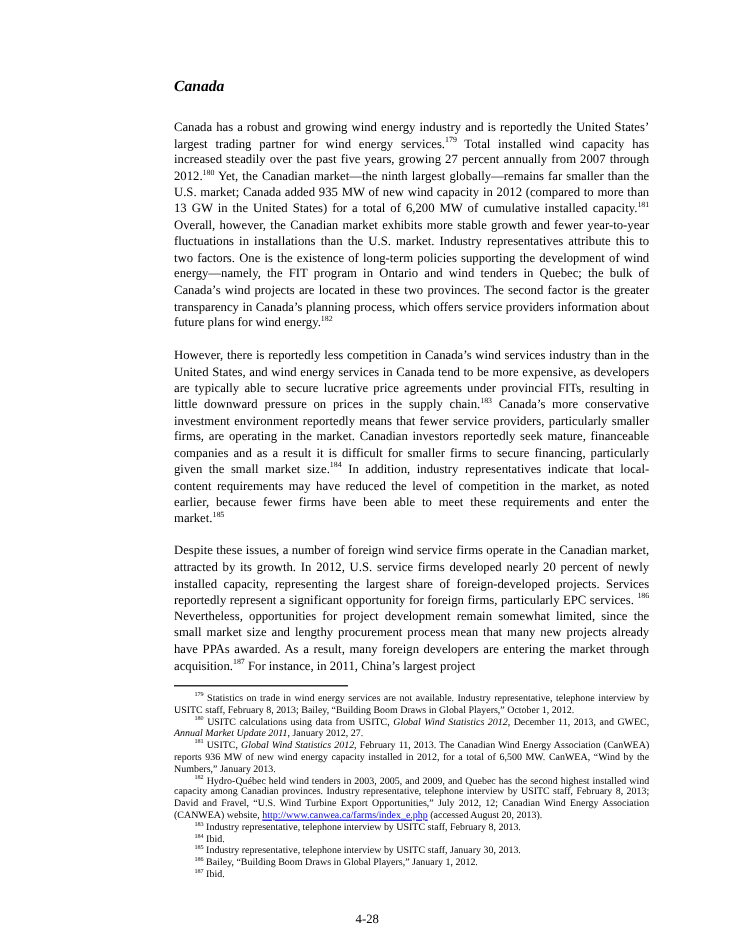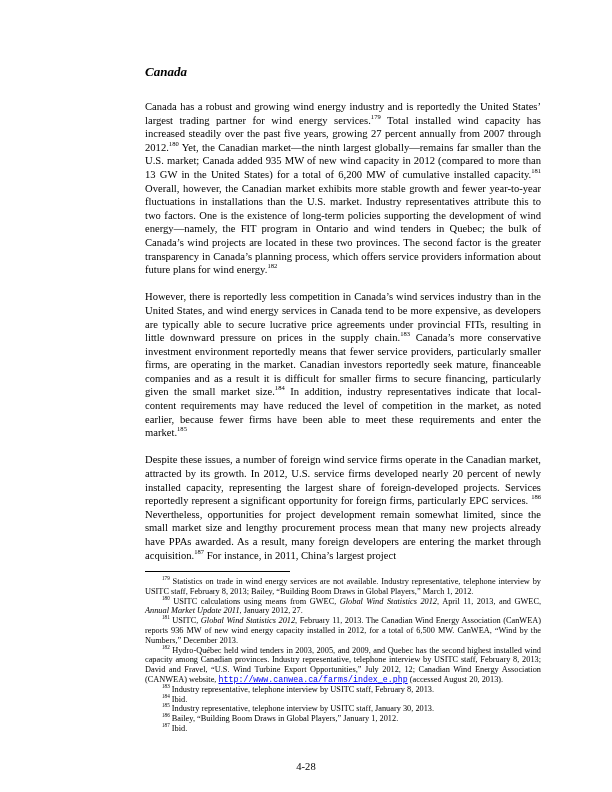--- a/index.html
+++ b/index.html
@@ -51,21 +51,20 @@
   .footnote {
     font-size: 8.3px;
     line-height: 9.8px;
     text-align: justify;
     text-indent: 17px;
     margin: 0;
   }
   .doc-link {
     text-decoration: underline;
     cursor: pointer;
-    font-family: Liberation Mono, monospace;
   }
   .page-number {
     position: absolute;
     top: 761px;
     left: 0;
     width: 612px;
     text-align: center;
     font-size: 10.6px;
   }
 </style>
@@ -78,23 +77,23 @@
     <div id="paragraphs">
         <p class="para"><span>Canada has a robust and growing wind energy industry and is reportedly the United States’ largest trading partner for wind energy services.</span><sup>179</sup><span> Total installed wind capacity has increased steadily over the past five years, growing 27 percent annually from 2007 through 2012.</span><sup>180</sup><span> Yet, the Canadian market—the ninth largest globally—remains far smaller than the U.S. market; Canada added 935 MW of new wind capacity in 2012 (compared to more than 13 GW in the United States) for a total of 6,200 MW of cumulative installed capacity.</span><sup>181</sup><span> Overall, however, the Canadian market exhibits more stable growth and fewer year-to-year fluctuations in installations than the U.S. market. Industry representatives attribute this to two factors. One is the existence of long-term policies supporting the development of wind energy—namely, the FIT program in Ontario and wind tenders in Quebec; the bulk of Canada’s wind projects are located in these two provinces. The second factor is the greater transparency in Canada’s planning process, which offers service providers information about future plans for wind energy.</span><sup>182</sup></p>
         <p class="para"><span>However, there is reportedly less competition in Canada’s wind services industry than in the United States, and wind energy services in Canada tend to be more expensive, as developers are typically able to secure lucrative price agreements under provincial FITs, resulting in little downward pressure on prices in the supply chain.</span><sup>183</sup><span> Canada’s more conservative investment environment reportedly means that fewer service providers, particularly smaller firms, are operating in the market. Canadian investors reportedly seek mature, financeable companies and as a result it is difficult for smaller firms to secure financing, particularly given the small market size.</span><sup>184</sup><span> In addition, industry representatives indicate that local-content requirements may have reduced the level of competition in the market, as noted earlier, because fewer firms have been able to meet these requirements and enter the market.</span><sup>185</sup></p>
         <p class="para"><span>Despite these issues, a number of foreign wind service firms operate in the Canadian market, attracted by its growth. In 2012, U.S. service firms developed nearly 20 percent of newly installed capacity, representing the largest share of foreign-developed projects. Services reportedly represent a significant opportunity for foreign firms, particularly EPC services. </span><sup>186</sup><span> Nevertheless, opportunities for project development remain somewhat limited, since the small market size and lengthy procurement process mean that many new projects already have PPAs awarded. As a result, many foreign developers are entering the market through acquisition.</span><sup>187</sup><span> For instance, in 2011, China’s largest project</span></p>
       </div>
   </div>
 
   <div class="footnote-section">
     <div class="fn-rule"></div>
     <div id="footnotes-list">
-        <p class="footnote"><sup>179</sup> <span>Statistics on trade in wind energy services are not available. Industry representative, telephone interview by USITC staff, February 8, 2013; Bailey, “Building Boom Draws in Global Players,” March 1, 2012.</span></p>
-        <p class="footnote"><sup>180</sup> <span>USITC calculations using means from GWEC, </span><i>Global Wind Statistics 2012</i><span>, April 11, 2013, and GWEC, </span><i>Annual Market Update 2011</i><span>, January 2012, 27.</span></p>
-        <p class="footnote"><sup>181</sup> <span>USITC, </span><i>Global Wind Statistics 2012</i><span>, February 11, 2013. The Canadian Wind Energy Association (CanWEA) reports 936 MW of new wind energy capacity installed in 2012, for a total of 6,500 MW. CanWEA, “Wind by the Numbers,” December 2013.</span></p>
+        <p class="footnote"><sup>179</sup> <span>Statistics on trade in wind energy services are not available. Industry representative, telephone interview by USITC staff, February 8, 2013; Bailey, “Building Boom Draws in Global Players,” October 1, 2012.</span></p>
+        <p class="footnote"><sup>180</sup> <span>USITC calculations using data from USITC, </span><i>Global Wind Statistics 2012</i><span>, December 11, 2013, and GWEC, </span><i>Annual Market Update 2011</i><span>, January 2012, 27.</span></p>
+        <p class="footnote"><sup>181</sup> <span>USITC, </span><i>Global Wind Statistics 2012</i><span>, February 11, 2013. The Canadian Wind Energy Association (CanWEA) reports 936 MW of new wind energy capacity installed in 2012, for a total of 6,500 MW. CanWEA, “Wind by the Numbers,” January 2013.</span></p>
         <p class="footnote"><sup>182</sup> <span>Hydro-Québec held wind tenders in 2003, 2005, and 2009, and Quebec has the second highest installed wind capacity among Canadian provinces. Industry representative, telephone interview by USITC staff, February 8, 2013; David and Fravel, “U.S. Wind Turbine Export Opportunities,” July 2012, 12; Canadian Wind Energy Association (CANWEA) website, </span><a class="doc-link" style="color: rgb(0, 0, 238);">http://www.canwea.ca/farms/index_e.php</a><span> (accessed August 20, 2013).</span></p>
         <p class="footnote"><sup>183</sup> <span>Industry representative, telephone interview by USITC staff, February 8, 2013.</span></p>
         <p class="footnote"><sup>184</sup> <span>Ibid.</span></p>
         <p class="footnote"><sup>185</sup> <span>Industry representative, telephone interview by USITC staff, January 30, 2013.</span></p>
         <p class="footnote"><sup>186</sup> <span>Bailey, “Building Boom Draws in Global Players,” January 1, 2012.</span></p>
         <p class="footnote"><sup>187</sup> <span>Ibid.</span></p>
       </div>
   </div>
 
   <div class="page-number">4-28</div>

